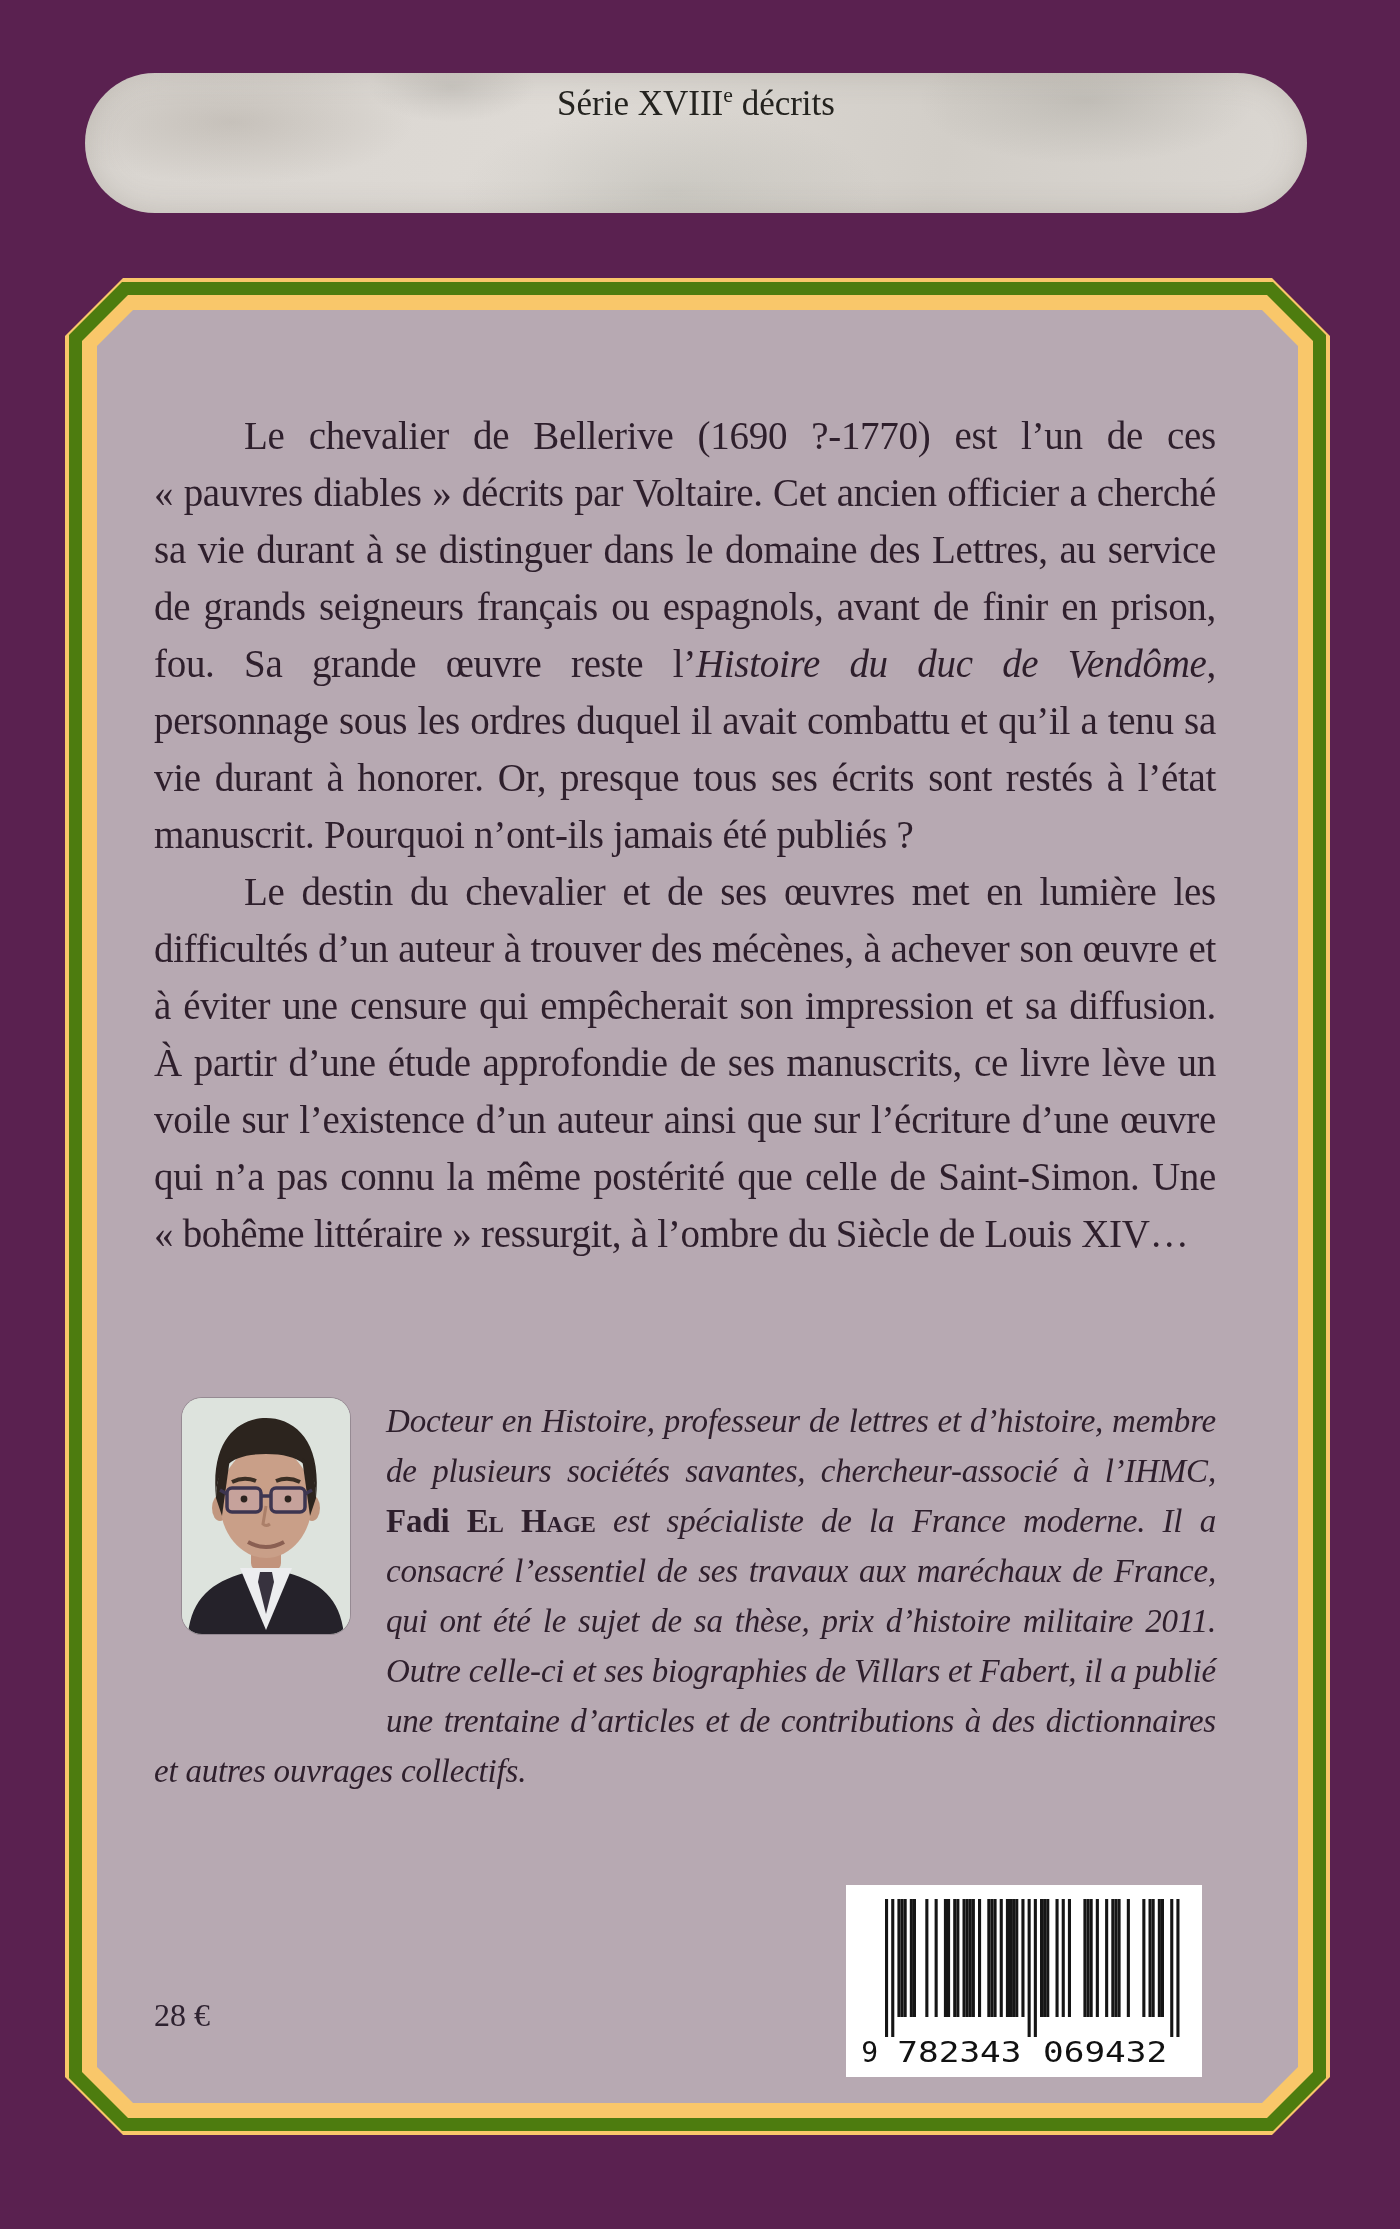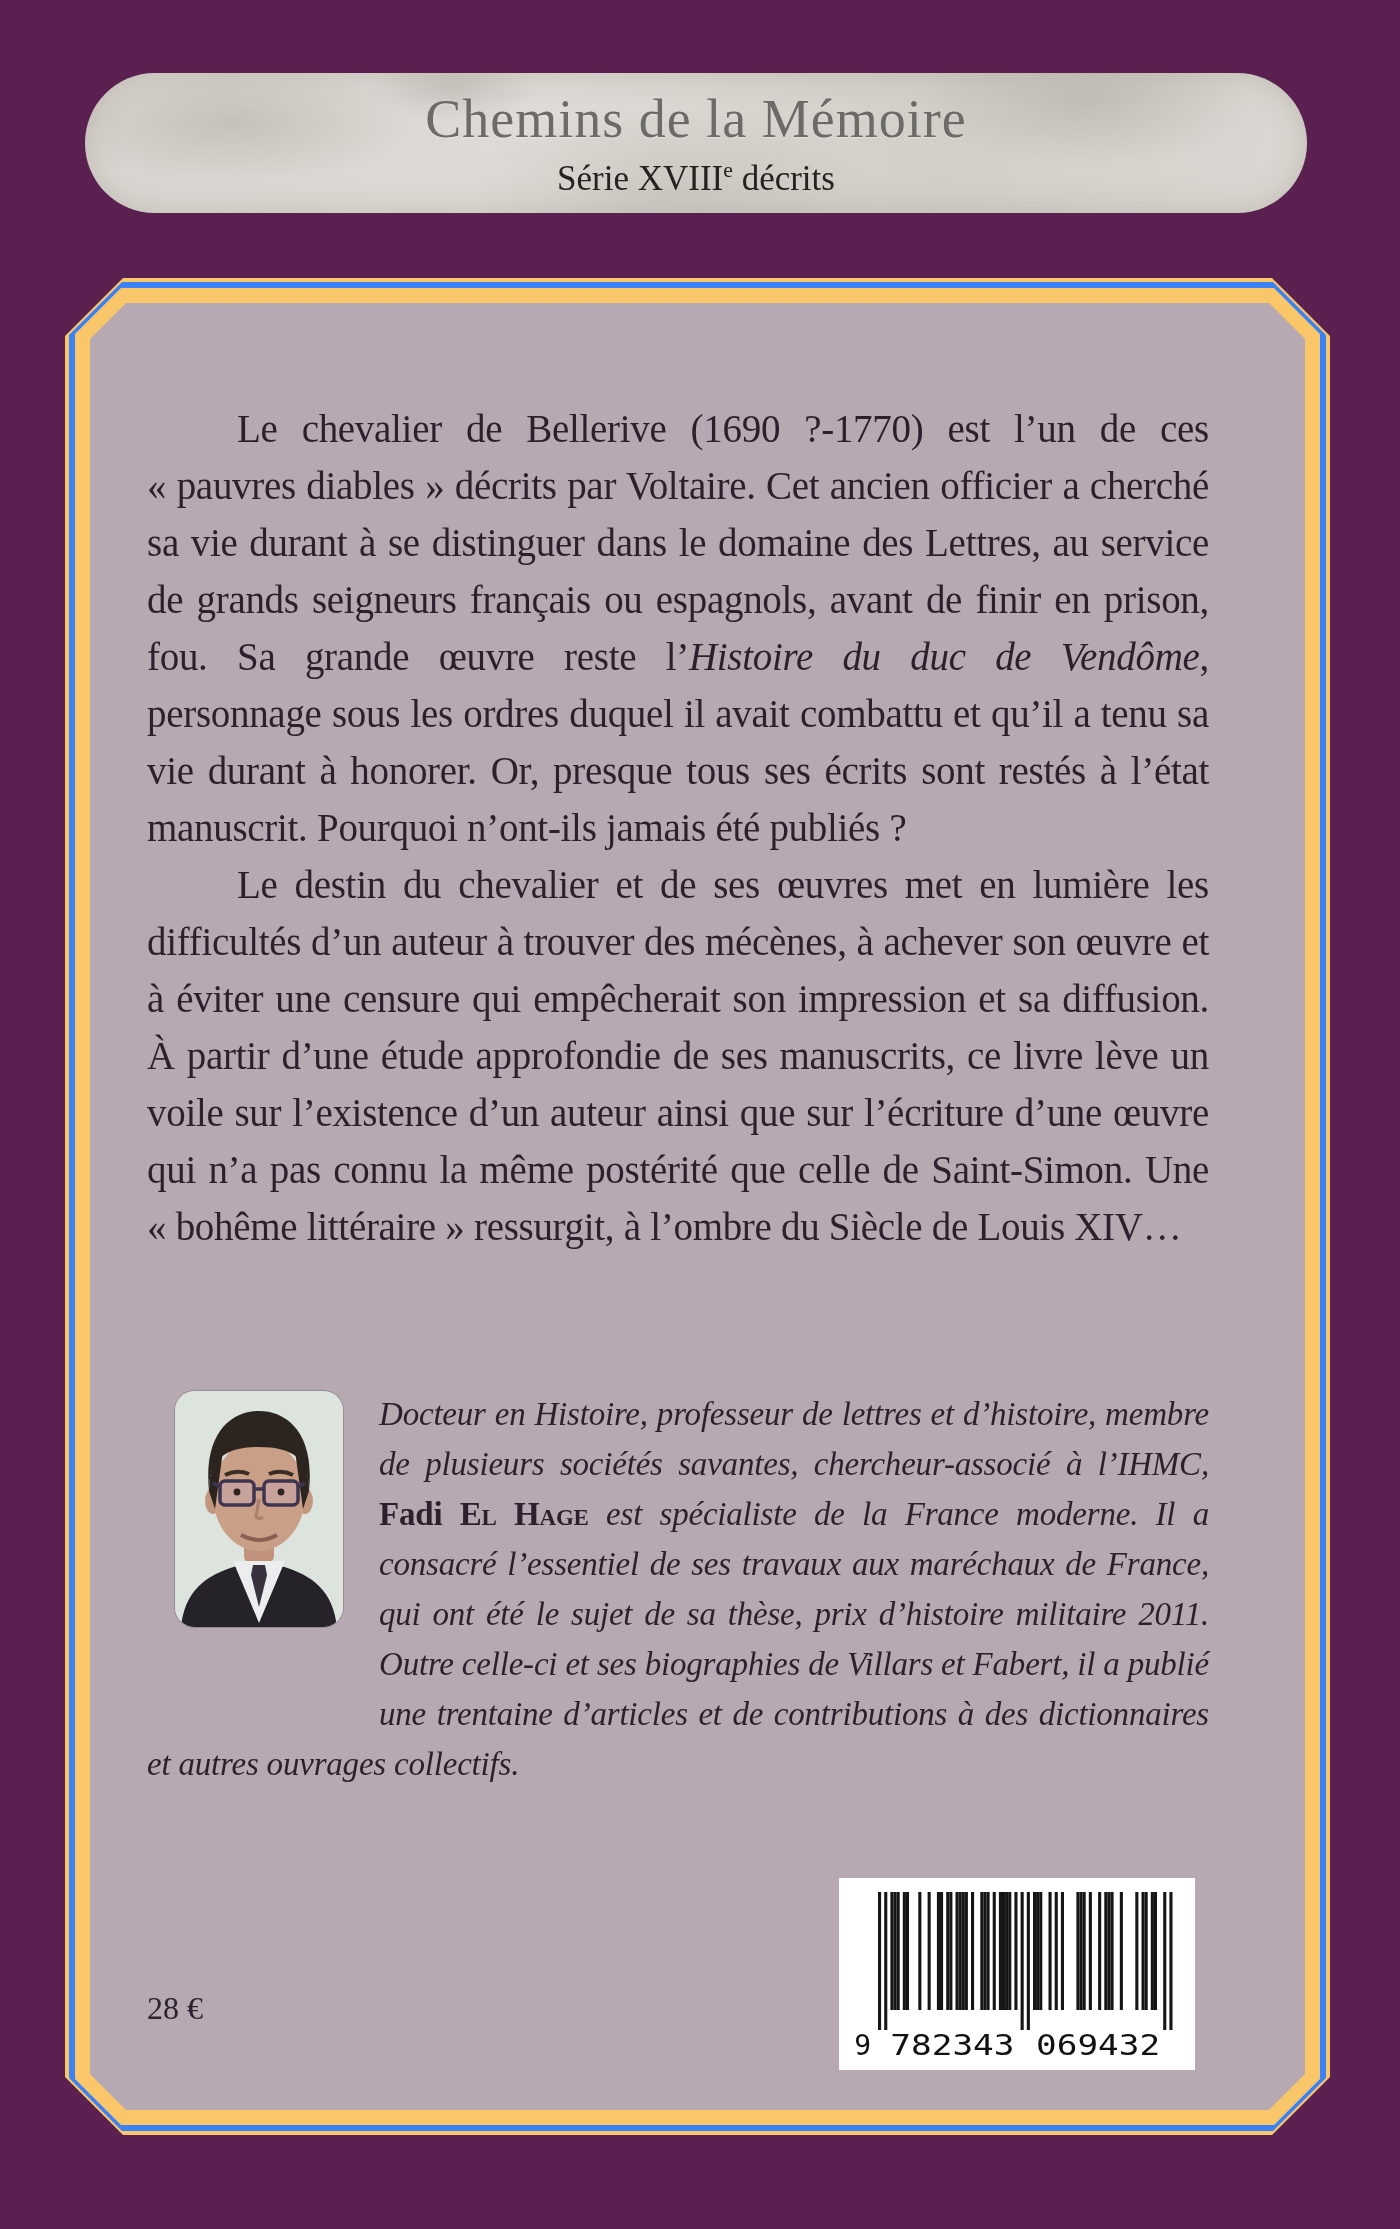--- a/index.html
+++ b/index.html
@@ -18,21 +18,21 @@
   .banner-title{margin-top:17px;font-size:54px;line-height:58px;color:#6c6b67;
     letter-spacing:1px;text-shadow:0 1px 1px rgba(255,255,255,.4);}
   .banner-sub{font-size:35px;line-height:40px;color:#24231f;margin-top:2px;}
   .banner-sub sup{font-size:.62em;}
 
   
   .ring1{position:absolute;left:65px;top:278px;width:1265px;height:1857px;box-sizing:border-box;
     background:#f9c76a;padding:4px;
     clip-path:polygon(58px 0,calc(100% - 58px) 0,100% 58px,100% calc(100% - 58px),
       calc(100% - 58px) 100%,58px 100%,0 calc(100% - 58px),0 58px);}
-  .ring2{width:100%;height:100%;box-sizing:border-box;background:#3b82f6;padding:6px;
+  .ring2{width:100%;height:100%;box-sizing:border-box;background:#4d7c0f;padding:13px;
     clip-path:polygon(53px 0,calc(100% - 53px) 0,100% 53px,100% calc(100% - 53px),
       calc(100% - 53px) 100%,53px 100%,0 calc(100% - 53px),0 53px);}
   .ring3{width:100%;height:100%;box-sizing:border-box;background:#f9c76a;padding:15px;
     clip-path:polygon(46px 0,calc(100% - 46px) 0,100% 46px,100% calc(100% - 46px),
       calc(100% - 46px) 100%,46px 100%,0 calc(100% - 46px),0 46px);}
   .panel{position:relative;width:100%;height:100%;background:#b7a9b2;
     clip-path:polygon(36px 0,calc(100% - 36px) 0,100% 36px,100% calc(100% - 36px),
       calc(100% - 36px) 100%,36px 100%,0 calc(100% - 36px),0 36px);}
 
   
@@ -56,21 +56,20 @@
   .barcode-box{position:absolute;left:749px;top:1575px;width:356px;height:192px;background:#ffffff;}
   .barcode-box svg{display:block;margin:14px auto 0;fill:#151515;}
   .bcd{font-family:"DejaVu Sans Mono",monospace;font-size:28px;fill:#111;}
 </style>
 </head>
 <body>
 
 <div id="page">
 
   <div class="banner">
-    <div class="banner-title">Chemins de la Mémoire</div>
     <div class="banner-sub"><span>Série XVIII</span><sup>e</sup><span> décrits</span></div>
   </div>
 
   <div class="ring1">
     <div class="ring2">
       <div class="ring3">
         <div class="panel">
 
           <div class="blurb">
             <p><span>Le chevalier de Bellerive (1690 ?-1770) est l’un de ces «&nbsp;pauvres diables&nbsp;» décrits par Voltaire. Cet ancien officier a cherché sa vie durant à se distinguer dans le domaine des Lettres, au service de grands seigneurs français ou espagnols, avant de finir en prison, fou. Sa grande œuvre reste l’</span><i>Histoire du duc de Vendôme</i><span>, personnage sous les ordres duquel il avait combattu et qu’il a tenu sa vie durant à honorer. Or, presque tous ses écrits sont restés à l’état manuscrit. Pourquoi n’ont-ils jamais été publiés&nbsp;?</span></p>

